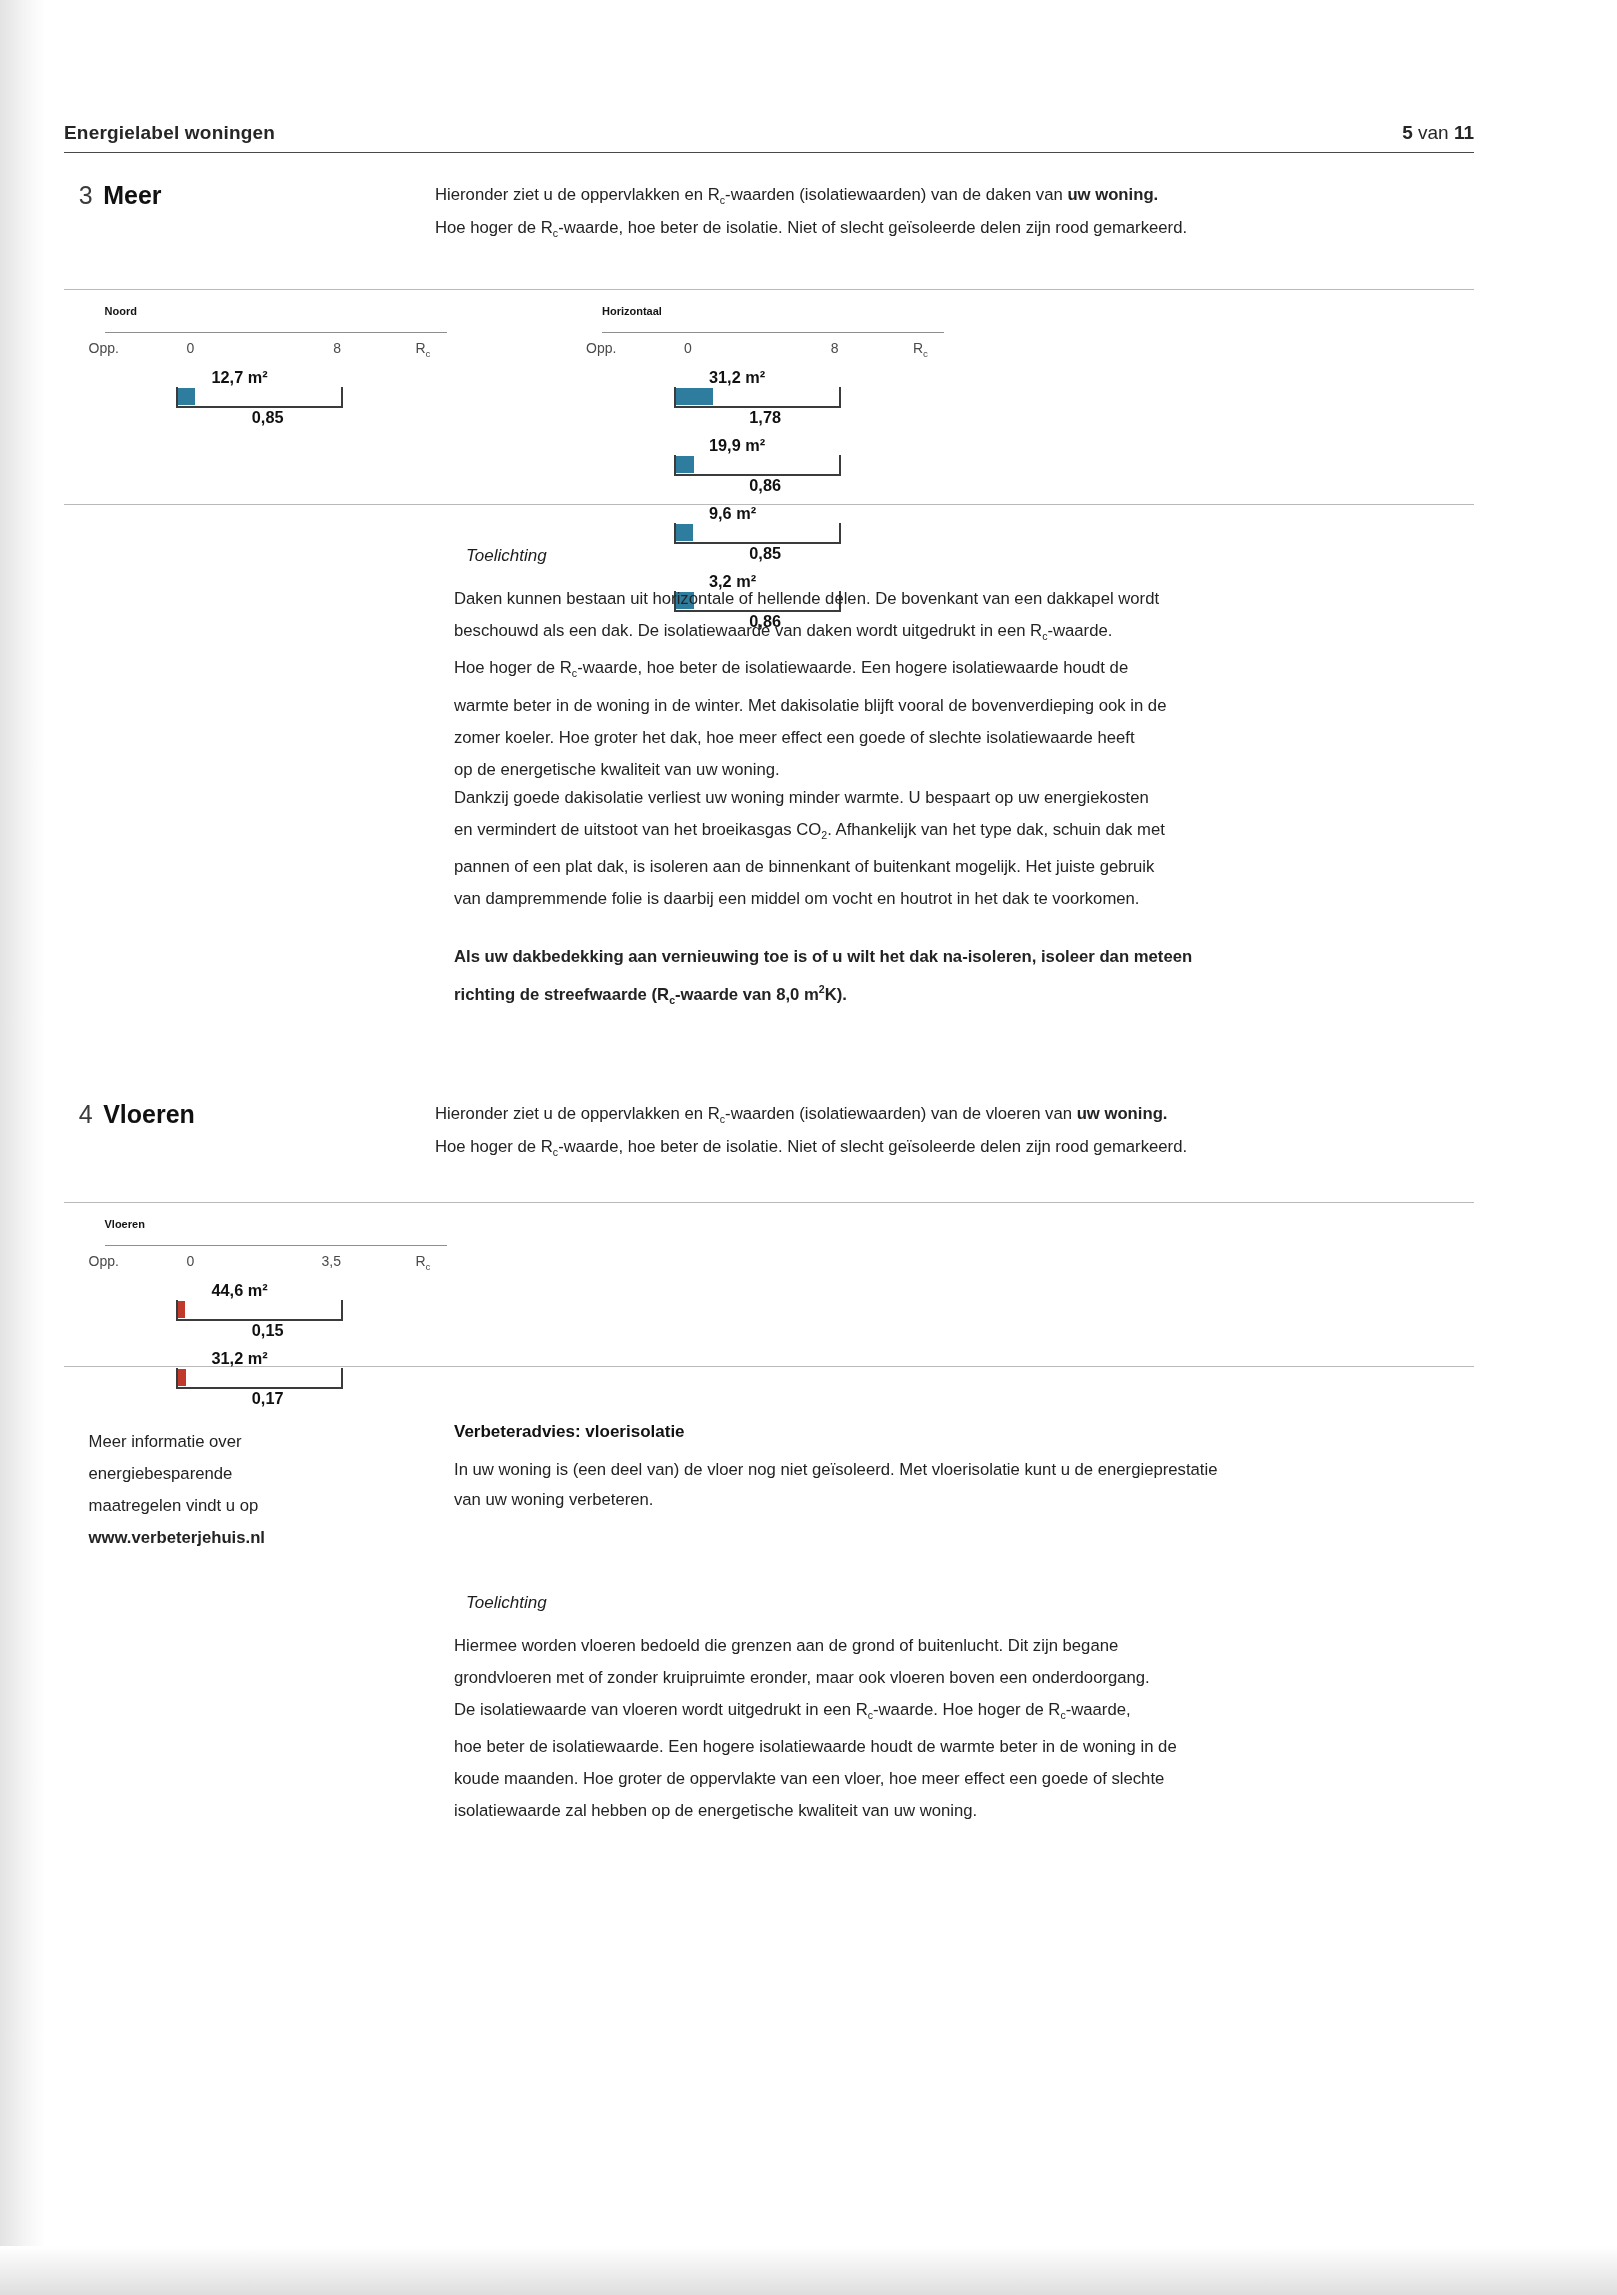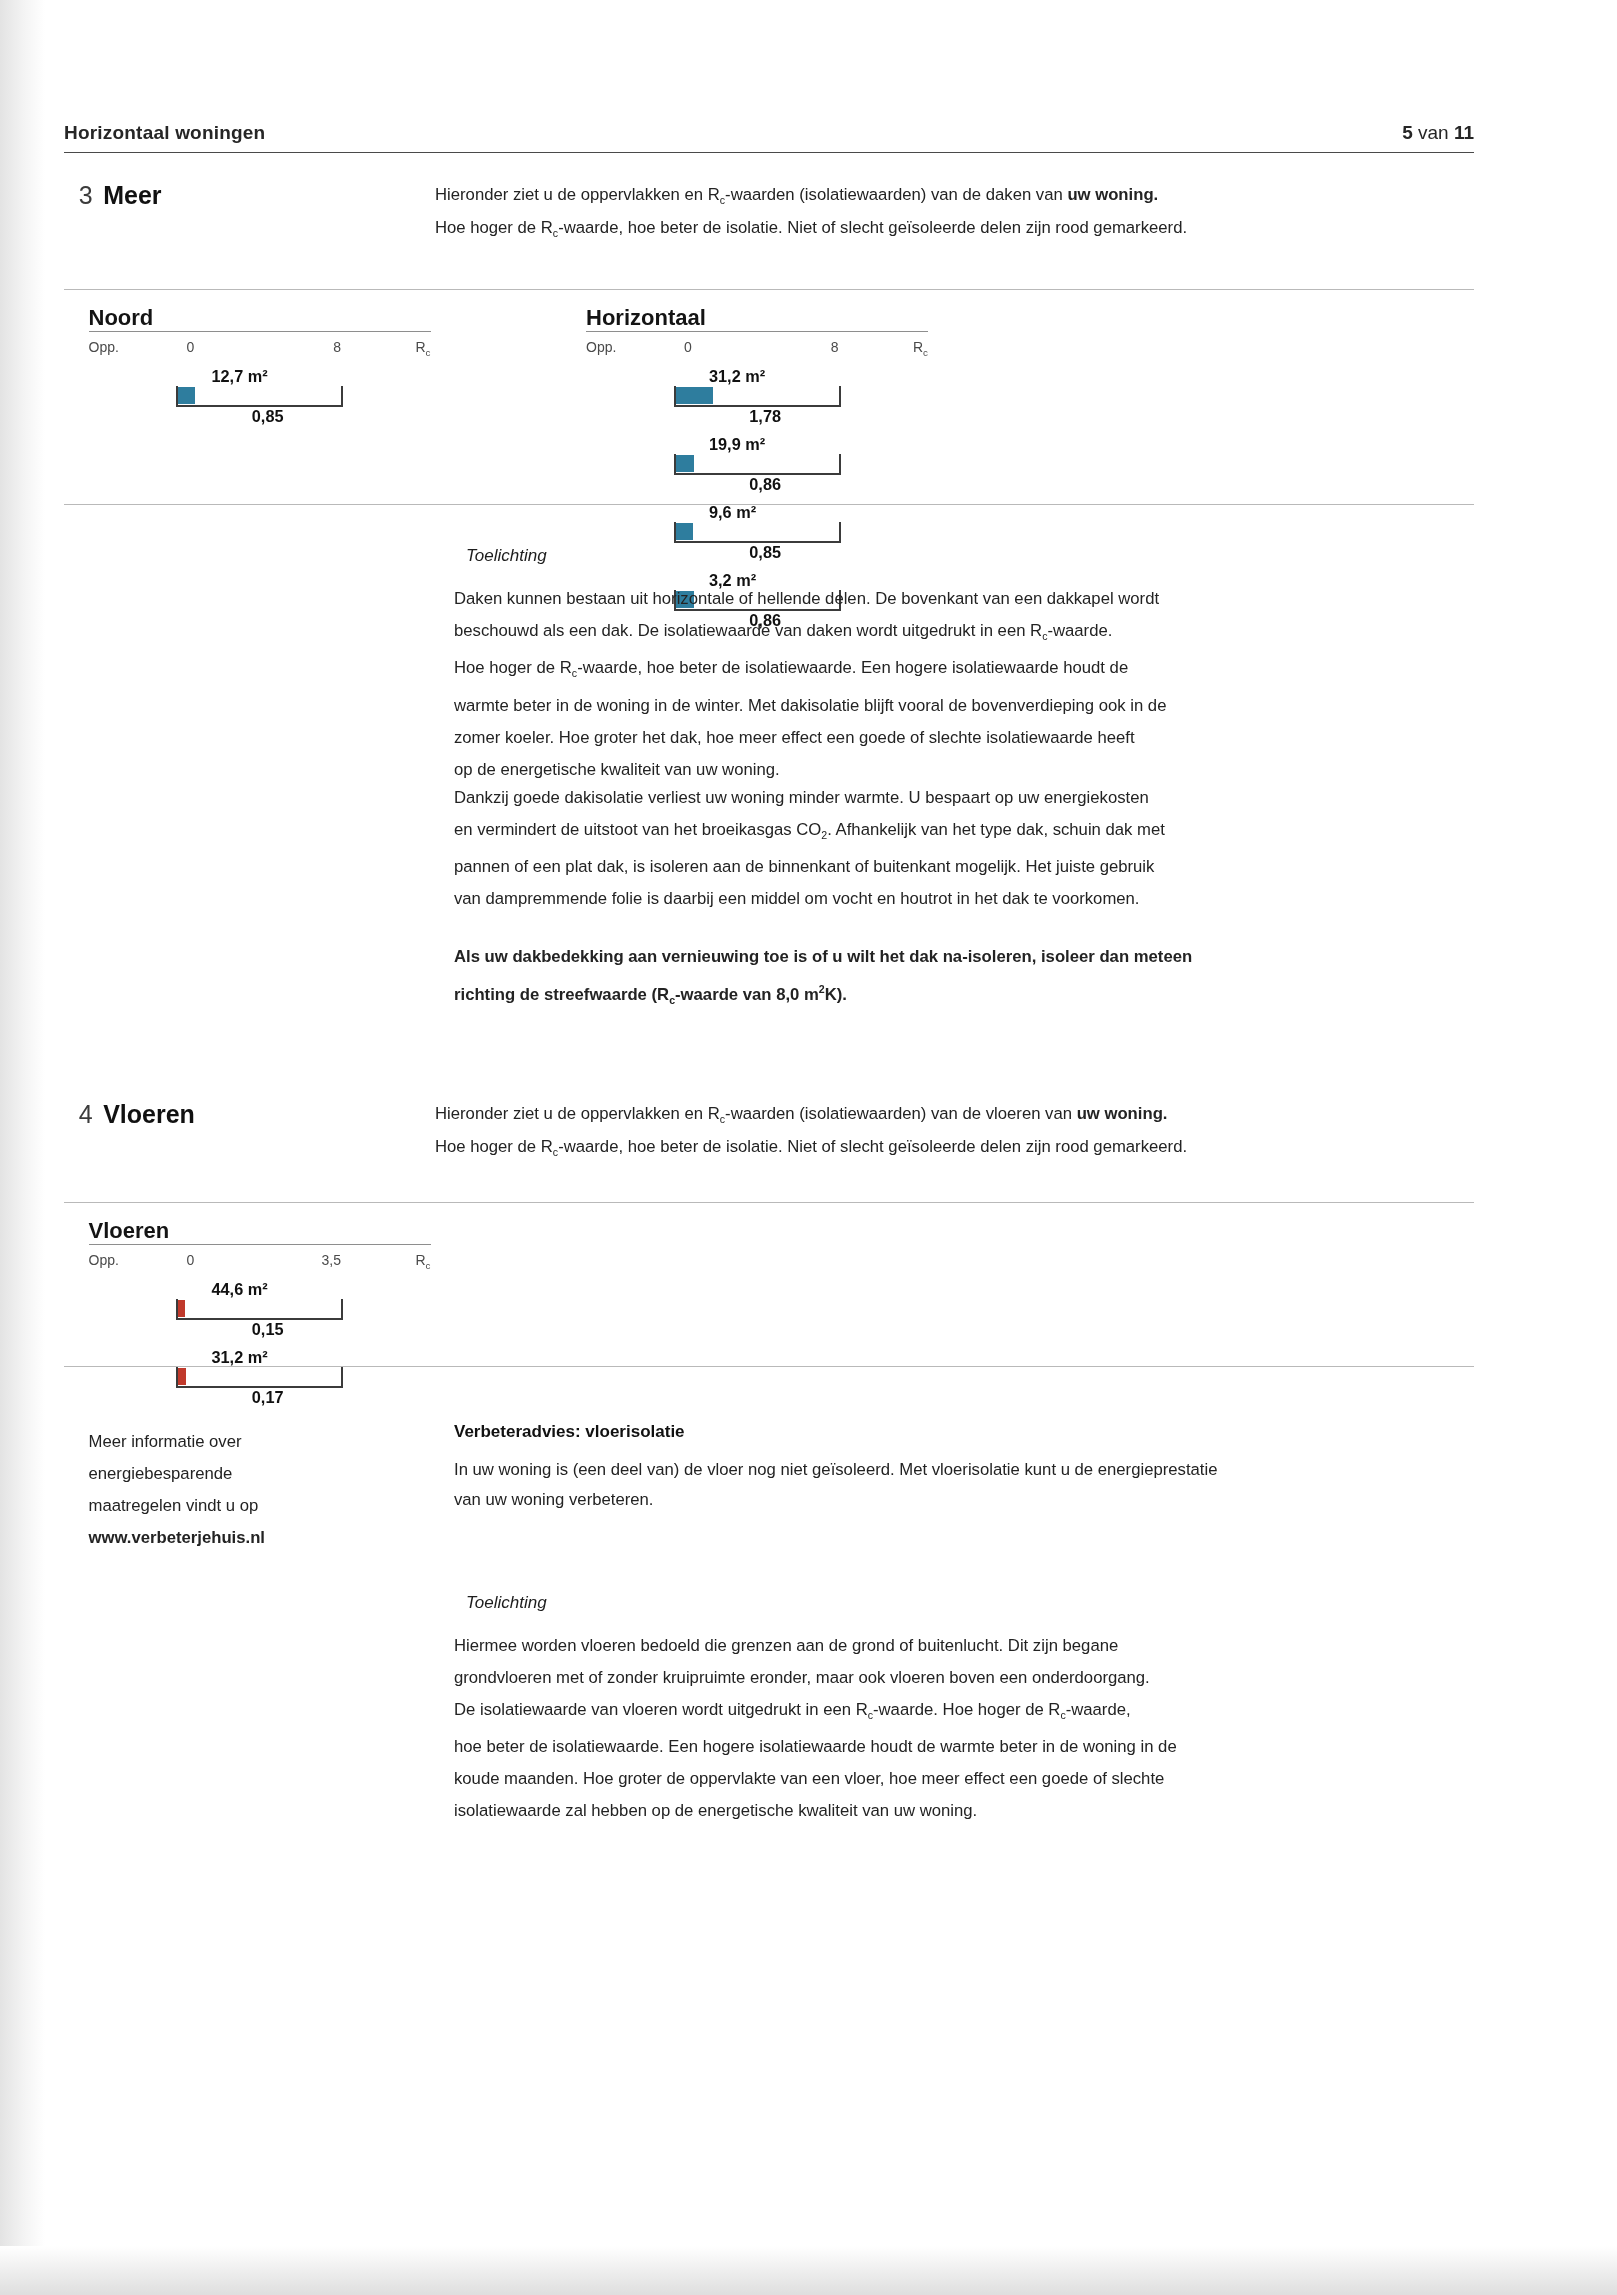--- a/index.html
+++ b/index.html
@@ -100,26 +100,27 @@
   .panel-band {
     position: absolute;
     border-top: 1.2px solid #b9b9b9;
     border-bottom: 1.2px solid #b9b9b9;
     width: 1410px;
   }
   .panel {
     position: absolute;
   }
   .panel-title {
-    font-size: 22px;
+    font-size: 11px;
     font-weight: bold;
     color: #141414;
     border-bottom: 1.2px solid #8e8e8e;
-    padding-bottom: 0;
+    padding-bottom: 15px;
     width: 100%;
+    margin-left: 16px;
   }
   .axis-row {
     display: flex;
     align-items: baseline;
     font-size: 14px;
     color: #4a4a4a;
     margin-top: 7.3px;
   }
   .axis-opp { width: 98px; }
   .axis-min { width: 104px; text-align: left; }
@@ -200,21 +201,21 @@
   }
   .sidenote b { font-weight: bold; }
 </style>
 </head>
 <body>
 
 <div class="page">
   <div class="sheet">
 
     <div class="doc-header">
-      <span class="brand">Horizontaal woningen</span>
+      <span class="brand">Energielabel woningen</span>
       <span class="pager">
         <b>5</b>
         <span>van</span>
         <b>11</b>
       </span>
     </div>
 
     <div class="sec" style="left:14.7px; top:59px;">
       <span class="num">3</span>
       <span class="name">Meer</span>

